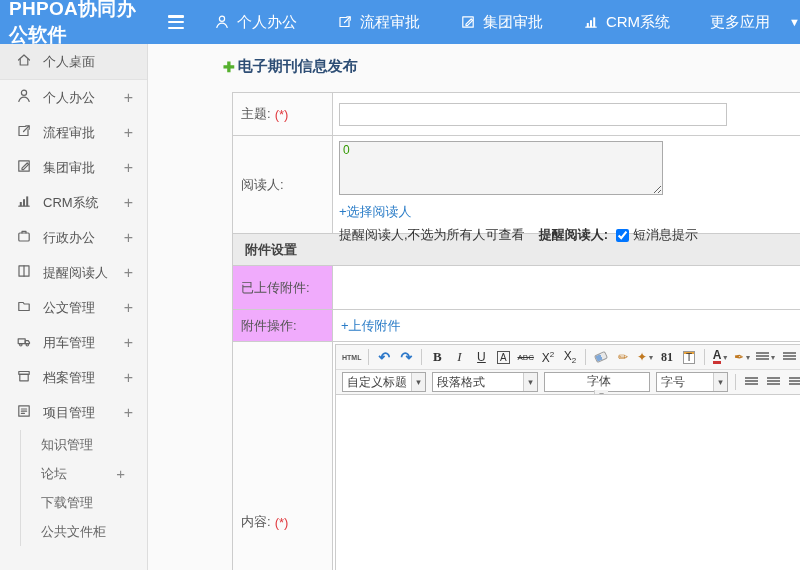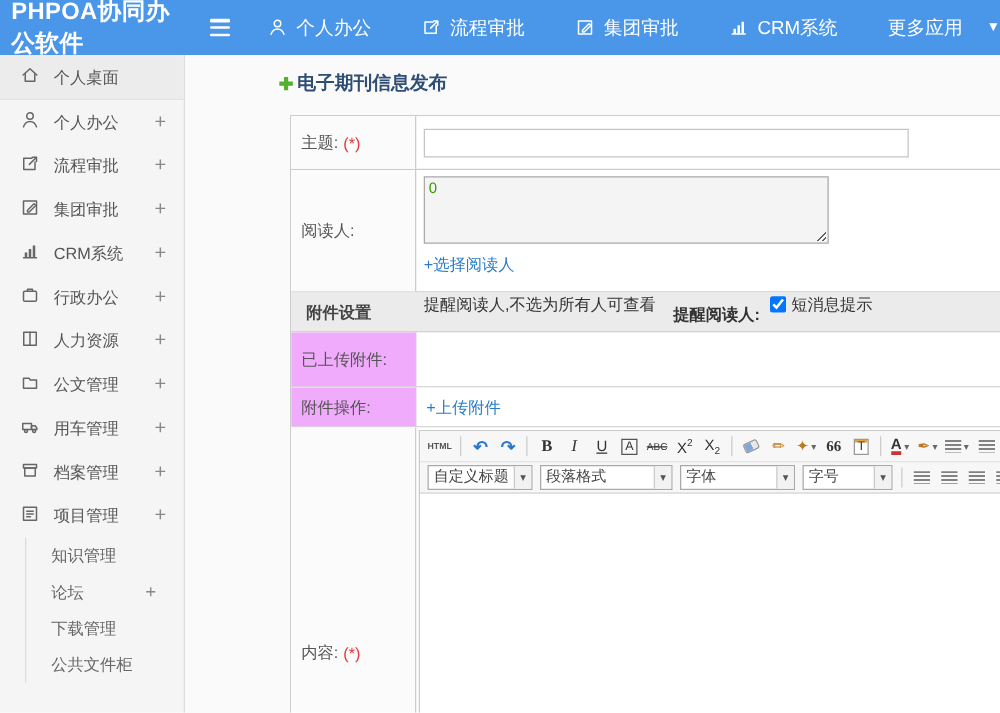--- a/index.html
+++ b/index.html
@@ -54,21 +54,21 @@
 
   .row-readers { height:98px; }
   .row-readers .fvalue { padding:5px 0 0 6px; }
   .readers-area { width:324px; height:54px; background:#f4f4f4;
     border:1px solid #aaa; color:#390; font-size:12px; padding:1px 3px;
     resize:both; font-family:"Liberation Sans",sans-serif; }
   .choose-link { display:block; margin-top:5px; font-size:13px; }
   a.blue-link { color:#2a7cc7; text-decoration:none; cursor:pointer; }
   .readers-note { margin-top:5px; font-size:13px; color:#333;
     display:flex; align-items:center; }
-  .remind-label { font-weight:bold; margin-left:14px;margin-top:17px; }
+  .remind-label { font-weight:bold; margin-left:14px; }
   .readers-note input { margin:0 4px 0 8px; width:13px; height:13px; }
 
   .row-section { height:32px; background:#ebebeb; display:flex; align-items:center;
     padding-left:12px; font-weight:bold; color:#444; }
   .row-uploaded { height:44px; }
   .row-ops { height:32px; }
   .row-ops .fvalue { display:flex; align-items:center; padding-left:8px; }
   .row-ops .flabel, .row-uploaded .flabel { background:#f0abfc; }
 
   .row-content { height:360px; }
@@ -78,21 +78,21 @@
   .editor { width:618px; height:352px; border:1px solid #ccc; background:#fff;
     display:flex; flex-direction:column; }
   .tbar { height:25px; background:#f7f7f7; border-bottom:1px solid #ddd;
     display:flex; align-items:center; padding:0 3px; overflow:hidden; white-space:nowrap; }
   .tbar.row2 { border-bottom:1px solid #ccc; }
   .ed-content { flex:1; background:#fff; }
   .tbtn { display:inline-flex; align-items:center; justify-content:center;
     min-width:20px; height:21px; margin:0 1px; padding:0 2px; border-radius:2px;
     cursor:pointer; font-size:12px; color:#333; flex:none; }
   .tsep { width:1px; height:16px; background:#ccc; margin:0 4px; flex:none; }
-  .t-select { display:inline-flex; align-items:flex-start; justify-content:space-between;
+  .t-select { display:inline-flex; align-items:center; justify-content:space-between;
     height:20px; border:1px solid #a9a9a9; background:#fff; margin:16px 3px;
     padding-left:4px; font-size:12px; color:#444; cursor:pointer; flex:none; }
   .t-select .sel-caret { width:14px; height:100%; border-left:1px solid #ccc;
     margin-left:4px; display:flex; align-items:center; justify-content:center;
     font-size:9px; color:#555; background:#f2f2f2; }
 
   .g-blue { color:#2d78c9; font-weight:bold; font-size:14px; }
   .g-serif { font-family:"Liberation Serif", serif; font-size:13px; }
   .g-box { border:1px solid #555; font-size:10px; padding:0 2px; line-height:11px; }
   .g-html { font-size:7px; font-weight:bold; color:#555; letter-spacing:0; }
@@ -212,21 +212,21 @@
           <path d="M6 5V3.4h4V5"></path>
         </svg></span>
       <span>行政办公</span>
       <span class="side-expand">+</span>
     </div>
     <div class="side-item">
       <span><svg width="16" height="16" viewBox="0 0 16 16" fill="none" stroke="#666666" stroke-width="1.2" stroke-linecap="round" stroke-linejoin="round">
           <rect x="3" y="2.8" width="10" height="10.4"></rect>
           <path d="M8 2.8v10.4"></path>
         </svg></span>
-      <span>人力资源</span>
+      <span>提醒阅读人</span>
       <span class="side-expand">+</span>
     </div>
     <div class="side-item">
       <span><svg width="16" height="16" viewBox="0 0 16 16" fill="none" stroke="#666666" stroke-width="1.2" stroke-linecap="round" stroke-linejoin="round">
           <path d="M2.8 4.5h4.4l1 1.5h5v6.5H2.8z"></path>
         </svg></span>
       <span>公文管理</span>
       <span class="side-expand">+</span>
     </div>
     <div class="side-item">
@@ -371,21 +371,21 @@
                 <span class="g-eraser"></span>
               </span>
               <span class="tbtn">
                 <span class="g-orange">✏</span>
               </span>
               <span class="tbtn">
                 <span class="g-orange">✦</span>
                 <span class="g-caret">▾</span>
               </span>
               <span class="tbtn">
-                <span class="g-serif" style="font-weight:bold;font-size:12px">66</span>
+                <span class="g-serif" style="font-weight:bold;font-size:12px">81</span>
               </span>
               <span class="tbtn">
                 <span class="g-box" style="background:#fff;border-color:#999;box-shadow:inset 0 2px #e8a33d">T</span>
               </span>
               <span class="tsep"></span>
               <span class="tbtn">
                 <span class="g-fontcolor">A</span>
                 <span class="g-caret">▾</span>
               </span>
               <span class="tbtn">
@@ -402,21 +402,21 @@
             </div>
           <div class="tbar row2" id="toolbar-row2">
               <div class="t-select" style="width: 84px;">
                 <span>自定义标题</span>
                 <span class="sel-caret">▾</span>
               </div>
               <div class="t-select" style="width: 106px;">
                 <span>段落格式</span>
                 <span class="sel-caret">▾</span>
               </div>
-              <div class="t-select" style="width: 92px;">
+              <div class="t-select" style="width: 106px; flex-direction: column;">
                 <span>字体</span>
                 <span class="sel-caret">▾</span>
               </div>
               <div class="t-select" style="width: 72px;">
                 <span>字号</span>
                 <span class="sel-caret">▾</span>
               </div>
               <span class="tsep"></span>
               <span class="tbtn">
                 <span class="g-lines"></span>

